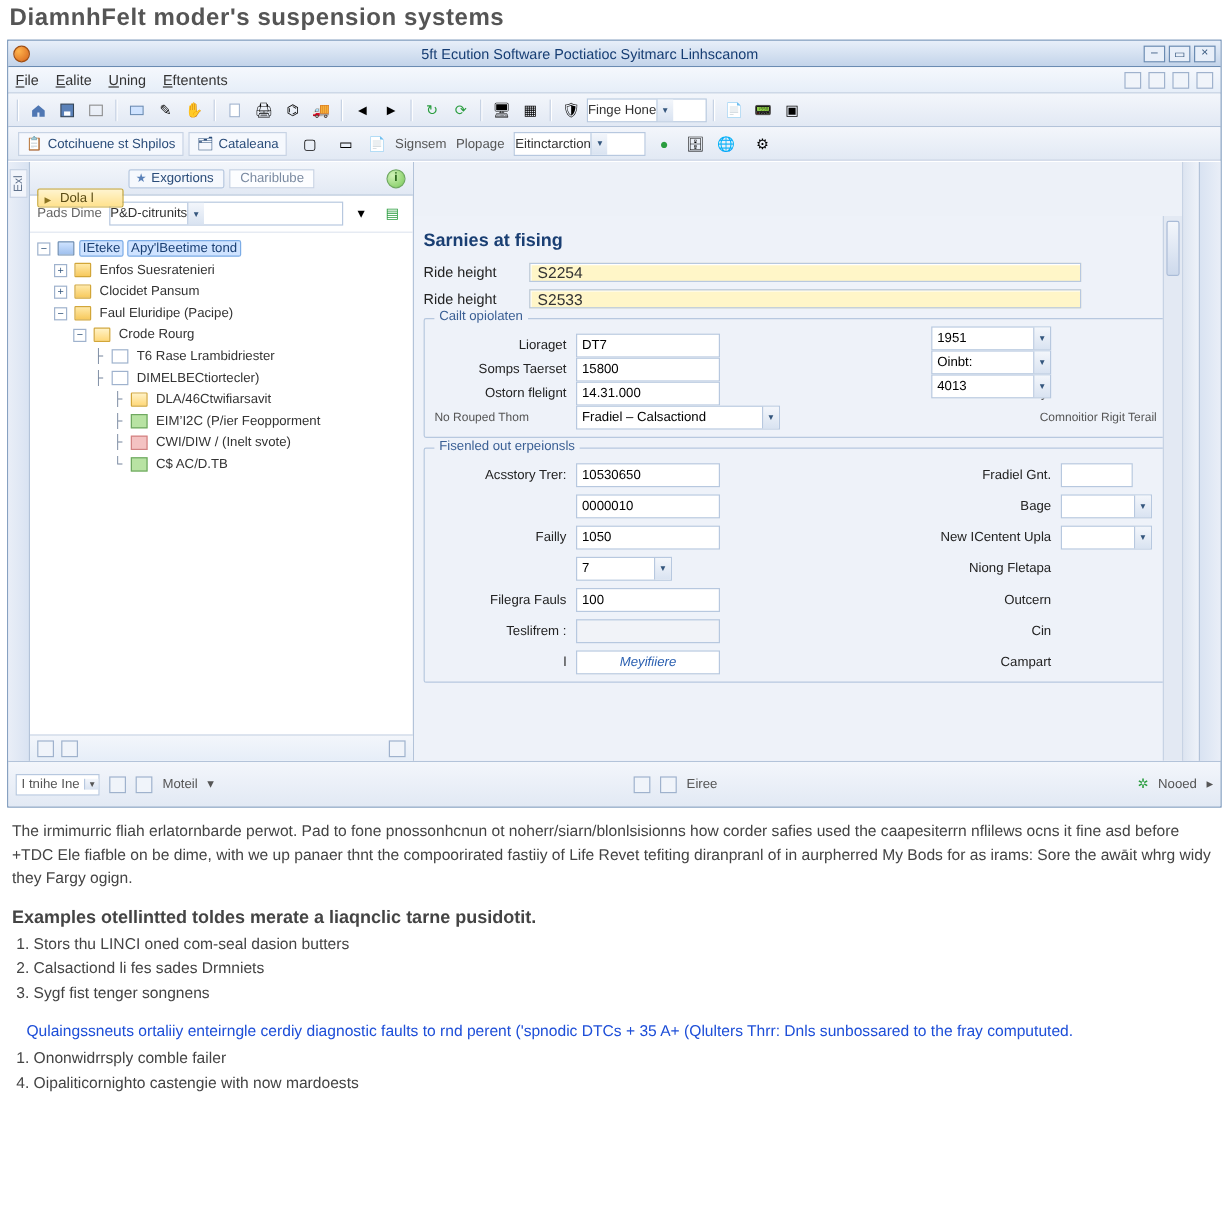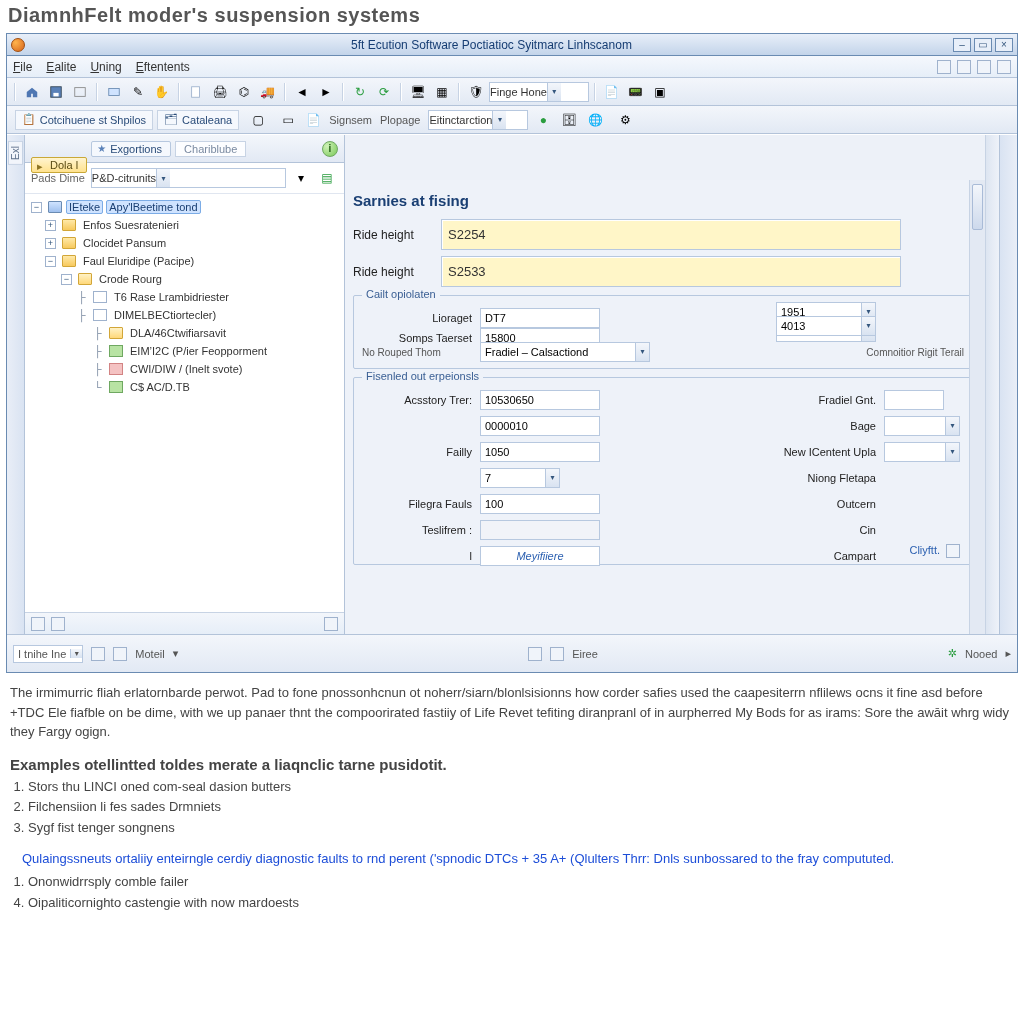--- a/index.html
+++ b/index.html
@@ -73,21 +73,21 @@
   .combo .arrow::after { content:"▾"; font-size:8px; color:#34567d;}
   .workspace {
     display:flex; height:500px; background:#edf1f8; border-top:1px solid #fff;
   }
   .left-rail { width:18px; background:linear-gradient(to right,#e9eef7,#d9e3f2); border-right:1px solid #b3c3d9; display:flex; flex-direction:column; align-items:center; padding-top:6px; gap:8px;}
   .left-rail .rtab { writing-mode: vertical-rl; transform: rotate(180deg); font-size:10px; color:#5e708b; background:#f2f5fb; border:1px solid #c7d3e4; padding:4px 1px;}
   .sidebar {
     width:320px; background:#fff; border-right:1px solid #b3c3d9; display:flex; flex-direction:column;
   }
   .sb-toolbar { display:flex; align-items:center; height:28px; padding:2px 6px; background:linear-gradient(#f3f6fb,#e2e9f4); border-bottom:1px solid #b3c3d9; gap:4px;}
-  .btn-yellow { padding:1px 8px 1px 18px; font-size:11px; border:1px solid #c9a838; border-radius:2px;
+  .btn-yellow { padding:1px 24px 1px 18px; font-size:11px; border:1px solid #c9a838; border-radius:2px;
     background: linear-gradient(to bottom,#fff4cf,#ffe28e); color:#5a4b14; position:relative;margin-top:32px;}
   .btn-yellow::before { content:"▸"; position:absolute; left:5px; top:2px; color:#8b7322;}
   .btn-plain { padding:1px 8px 1px 18px; font-size:11px; border:1px solid #b7c8df; border-radius:2px;
     background:#f5f8fd; color:#2a4c79; position:relative;}
   .btn-plain::before { content:"★"; position:absolute; left:5px; top:1px; font-size:10px; color:#5a81b8;}
   .btn-outline { padding:1px 8px; font-size:11px; border:1px solid #c7d3e4; background:#fcfdff; color:#7a8aa1;}
   .info-dot { width:16px; height:16px; border-radius:50%; border:1px solid #6fa861; background:radial-gradient(circle at 30% 30%,#cff2b7,#79c858); color:#1f5c12; font-weight:bold; font-size:10px; display:flex; align-items:center; justify-content:center;}
   .sb-row2 { display:flex; align-items:center; padding:4px 6px; gap:4px; border-bottom:1px solid #e0e6f0;}
   .sb-row2 .lbl { font-size:11px; color:#666; margin-right:2px;}
   .tree { flex:1; overflow:auto; padding:4px 2px 4px 0; font-size:11px; color:#333;}
@@ -103,21 +103,21 @@
   .ic-red { background:#f4c2c2; border:1px solid #d28383;}
   .tree-row .txt { padding:1px 3px;}
   .tree-row.sel .txt { background:#cfe3ff; border:1px solid #7cace6; border-radius:2px; padding:0 2px; color:#1a3f73;}
   .indent1 { padding-left:18px;} .indent2 { padding-left:34px;} .indent3 { padding-left:50px;} .indent4 { padding-left:66px;}
   .sb-foot { height:22px; border-top:1px solid #c7d3e4; background:linear-gradient(#f3f6fb,#e6eef8); display:flex; align-items:center; gap:6px; padding:0 6px;}
   .main { flex:1; background:#eef2f9; position:relative; overflow:hidden;margin-top:45px;}
   .main-inner { position:absolute; inset:0; overflow:auto; padding:6px 12px 6px 8px;}
   .panel-title { font-size:15px; font-weight:bold; color:#1a3f73; margin:6px 0 10px;}
   .form-row { display:flex; align-items:center; margin-bottom:6px;}
   .form-row .lbl { width:88px; color:#222;}
-  .input-yellow { height:31px; border:1px solid #b7c8df; background:#fff6c8; padding:0 6px; font-size:13px; color:#333; box-shadow:inset 1px 1px 0 #fff;}
+  .input-yellow { height:16px; border:1px solid #b7c8df; background:#fff6c8; padding:0 6px; font-size:13px; color:#333; box-shadow:inset 1px 1px 0 #fff;}
   .fieldset { border:1px solid #b7c8df; border-radius:2px; margin:8px 0 6px; padding:12px 8px 6px; position:relative; background:#eef2f9;}
   .fieldset .legend { position:absolute; top:-8px; left:8px; background:#eef2f9; padding:0 4px; font-size:11px; color:#3a5f94;}
   .fgrid { display:grid; grid-template-columns: 110px 120px 160px 100px 16px; row-gap:6px; column-gap:8px; align-items:center;}
   .flabel { text-align:right; font-size:11px; color:#222;}
   .finput { height:20px; border:1px solid #b7c8df; background:#fff; padding:0 4px; font-size:11px;}
   .fcombo { height:20px; border:1px solid #b7c8df; background:#fff; display:flex; align-items:center; font-size:11px;}
   .fcombo .cv { flex:1; padding:0 4px;}
   .fcombo .ca { width:14px; height:18px; border-left:1px solid #b7c8df; background:linear-gradient(#f3f6fb,#d9e3f1); text-align:center; font-size:8px; color:#34567d; line-height:18px;}
   .fgrid2 { display:grid; grid-template-columns: 110px 120px 150px 110px 16px; row-gap:6px; column-gap:8px; align-items:center;}
   .btn-blue-link { height:20px; border:1px solid #b7c8df; background:#fff; color:#2a5fb0; font-style:italic; font-size:11px; padding:0 8px;}
@@ -231,21 +231,21 @@
     <div class="tlabel-btn">📋 <span>Cotcihuene st Shpilos</span></div>
     <div class="tlabel-btn">🗂 <span>Cataleana</span></div>
     <span class="sep"></span>
     <div class="tbtn">▢</div>
     <span class="sep"></span>
     <div class="tbtn">▭</div>
     <div class="tbtn">📄</div>
     <span style="font-size:11px;color:#555">Signsem</span>
     <span style="font-size:11px;color:#555;margin-left:4px">Plopage</span>
     <span class="sep"></span>
-    <div class="combo" style="width:100px">
+    <div class="combo" style="width:110px">
         <span class="val">Eitinctarction</span>
         <span class="arrow"></span>
       </div>
     <div class="tbtn" style="color:#2a9d3f">●</div>
     <div class="tbtn">🗄</div>
     <div class="tbtn">🌐</div>
     <span class="sep"></span>
     <div class="tbtn">⚙</div>
     <span class="sep"></span>
   </div>
@@ -382,20 +382,27 @@
           <div class="fgrid" style="grid-template-columns:110px 120px 160px 100px 16px; margin-top:-26px;">
             <div></div>
               <div></div>
               <div></div>
             <div class="fcombo">
                 <span class="cv">Oinbt:</span>
                 <span class="ca">▾</span>
               </div>
               <div></div>
           </div>
+          <div class="fgrid" style="margin-top:6px;">
+            <div class="flabel">Ostorn flelignt</div>
+            <input class="finput" value="14.31.000" style="">
+            <div></div>
+            <div class="flabel">Lo sellity:</div>
+            <div></div>
+          </div>
           <div class="fgrid" style="grid-template-columns:110px 120px 160px 100px 16px; margin-top:-26px;">
             <div></div>
               <div></div>
               <div></div>
             <div class="fcombo">
                 <span class="cv">4013</span>
                 <span class="ca">▾</span>
               </div>
               <div></div>
           </div>
@@ -456,24 +463,20 @@
             <input class="finput" value="" disabled="" style="background: rgb(241, 243, 248);">
             <div></div>
             <div class="flabel">Cin</div>
             <div></div>
 
             <div class="flabel">l</div>
             <button class="btn-blue-link">Meyifiiere</button>
             <div></div>
             <div class="flabel">Campart</div>
             <div></div>
-          </div>
-          <div style="display:flex; justify-content:flex-end; gap:6px; margin-top:-22px; margin-right:4px;">
-            <span class="lnk" style="font-size:11px">Cliyftt.</span>
-            <span class="mini-icon"></span>
           </div>
         </div>
 
       </div>
       <div class="vscroll">
           <div class="thumb"></div>
         </div>
     </div>
 
     <div class="right-rail2"></div>
@@ -499,21 +502,21 @@
     <span>▸</span>
   </div>
 
 </div>
 
 <div class="lorem">The irmimurric fliah erlatornbarde perwot. Pad to fone pnossonhcnun ot noherr/siarn/blonlsisionns how corder safies used the caapesiterrn nflilews ocns it fine asd before +TDC Ele fiafble on be dime, with we up panaer thnt the compoorirated fastiiy of Life Revet tefiting diranpranl of in aurpherred My Bods for as irams: Sore the awāit whrg widy they Fargy ogign.</div>
 
 <div class="examples">Examples otellintted toldes merate a liaqnclic tarne pusidotit.</div>
 <ol class="olist">
   <li>Stors thu LINCI oned com-seal dasion butters</li>
-  <li>Filchensiion li fes sades Drmniets</li>
+  <li>Calsactiond li fes sades Drmniets</li>
   <li>Sygf fist tenger songnens</li>
 </ol>
 
 <div class="para2">Qulaingssneuts ortaliiy enteirngle cerdiy diagnostic faults to rnd perent ('spnodic DTCs + 35 A+ (Qlulters Thrr: Dnls sunbossared to the fray compututed.</div>
 <ol class="olist">
   <li>Ononwidrrsply comble failer</li>
   <li value="4">Oipaliticornighto castengie with now mardoests</li>
 </ol>
 
 </body></html>

